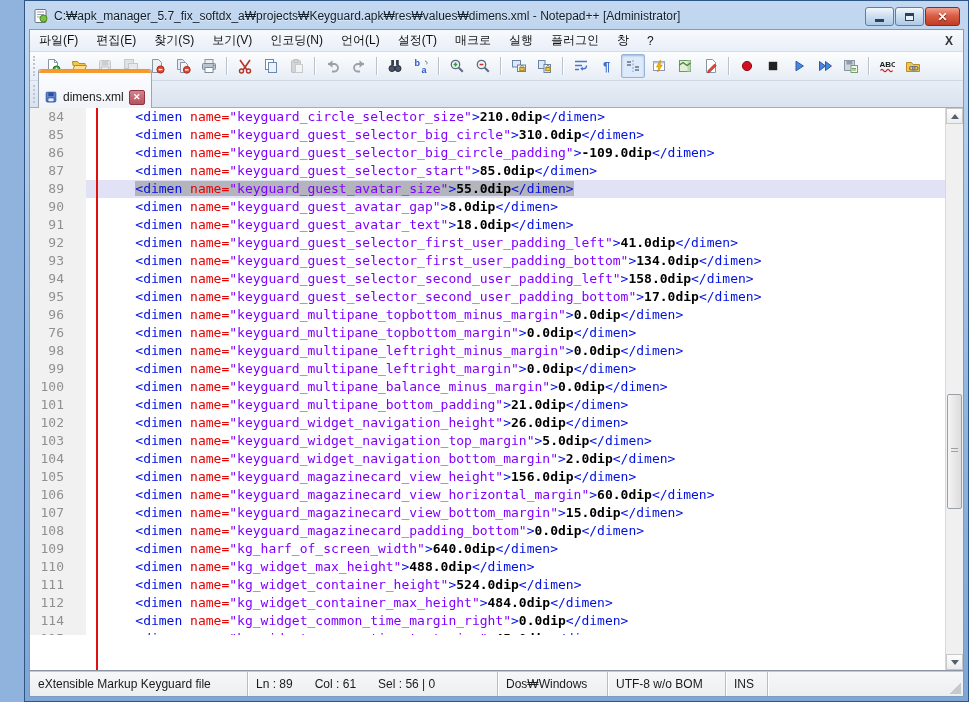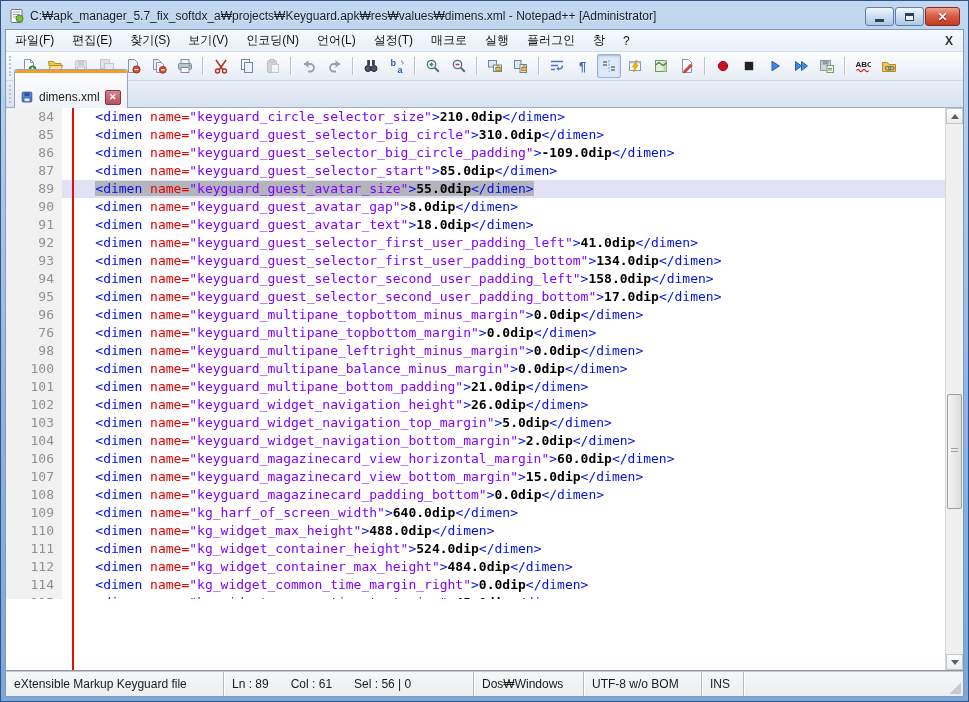--- a/index.html
+++ b/index.html
@@ -1,18 +1,18 @@
 <!DOCTYPE html>
 <html style="--c-tag: #0010e0; --c-attr: #e60000; --c-str: #8000ff; --c-txt: #000000; --sel-bg: #b4b4bc; --cur-line: #e2e2f6; --tab-accent: #f79a2e;"><head>
 <meta charset="utf-8">
 <style>
   html,body{margin:0;padding:0;}
   body{width:969px;height:702px;position:relative;font-family:"Liberation Sans",sans-serif;background:#8fb3dd;overflow:hidden;}
   
-  .frame{position:absolute;inset:0;border:1px solid #2d5687;background:linear-gradient(#c3d8f0,#8fb3dd 60%,#7ea6d6);box-sizing:border-box;}
+  .frame{position:absolute;inset:0;border:1px solid #2d5687;background:linear-gradient(#c3d8f0,#8fb3dd 60%,#7ea6d6);box-sizing:border-box;margin-left:24px;}
   .titlebar{position:absolute;top:1px;left:1px;right:1px;height:27px;display:flex;align-items:center;padding-left:7px;box-sizing:border-box;}
   .title-ic{width:16px;height:16px;margin-right:5px;flex:0 0 auto;}
   .title-txt{font-size:12px;color:#101c28;white-space:nowrap;overflow:hidden;text-shadow:0 1px 0 rgba(255,255,255,.55);}
   .winbtns{position:absolute;top:5px;right:7px;display:flex;gap:1px;}
   .wbtn{width:29px;height:19px;border:1px solid #5f7ea3;border-radius:3px;background:linear-gradient(#f2f7fc,#cfe0f1 45%,#aec9e6);display:flex;align-items:center;justify-content:center;box-sizing:border-box;}
   .wbtn.close{width:35px;border-color:#8c2b1d;background:linear-gradient(#f0a090,#d95f46 45%,#c23b24);}
   .glyph-min{width:9px;height:3px;background:#2f4057;margin-top:7px;}
   .glyph-restore{width:9px;height:8px;border:1px solid #2f4057;border-top-width:3px;box-sizing:border-box;background:#e8f1fa;}
   .glyph-close{color:#fff;font-weight:bold;font-size:12px;text-shadow:0 1px 1px #5a1208;line-height:1;}
   
@@ -33,22 +33,22 @@
   .tabbar{height:26px;background:linear-gradient(#e8eef6,#d9e2ee);display:flex;align-items:flex-end;padding-left:8px;border-bottom:1px solid #9fadbf;position:relative;}
   .tab{height:22px;display:flex;align-items:center;gap:5px;padding:16px 6px 0 5px;background:linear-gradient(#fdfdfe,#f0f3f8);border:1px solid #9aa6b8;border-bottom:none;border-radius:3px 3px 0 0;position:relative;margin-bottom:-1px;font-size:12px;color:#1a1a1a;}
   .tab:after{content:"";position:absolute;top:0;left:0;right:0;height:3px;background:var(--tab-accent);border-radius:3px 3px 0 0;}
   .tab-save{width:14px;height:14px;}
   .tab-close{width:14px;height:13px;background:linear-gradient(#d4838d,#b5525f);border:1px solid #8e3540;border-radius:2px;color:#fff;font-size:9px;font-weight:bold;display:flex;align-items:center;justify-content:center;line-height:1;}
   
   .editor{flex:1;background:#fff;position:relative;overflow:hidden;display:flex;border-bottom:1px solid #8b95a5;}
   .code-col{flex:1;overflow:hidden;position:relative;font-family:"DejaVu Sans Mono","Liberation Mono",monospace;font-size:13px;line-height:18px;}
   .redline{position:absolute;top:0;bottom:0;left:66px;width:2px;background:#e01010;z-index:3;}
   .cl{display:flex;height:18px;white-space:pre;position:relative;}
-  .cl .ln{flex:0 0 56px;text-align:right;padding-right:8px;background:#f1f1f1;color:#909090;box-sizing:border-box;}
-  .cl .body{flex:1;padding-left:2px;}
+  .cl .ln{flex:0 0 56px;text-align:right;padding-right:22px;background:#f1f1f1;color:#909090;box-sizing:border-box;}
+  .cl .body{flex:1;padding-left:18px;}
   .cl.sel .body-bg{position:absolute;left:56px;right:0;top:0;bottom:0;background:var(--cur-line);z-index:0;}
   .cl .body{position:relative;z-index:1;}
   .cl.sel .code-sel{background:var(--sel-bg);}
   .cl.partial{height:5px;overflow:hidden;}
   .tk-t{color:var(--c-tag);} .tk-a{color:var(--c-attr);} .tk-s{color:var(--c-str);} .tk-v{color:var(--c-txt);font-weight:bold;}
   
   .vscroll{flex:0 0 17px;background:#f0f0f0;border-left:1px solid #d8d8d8;position:relative;}
   .sbtn{position:absolute;left:0;right:0;height:16px;display:flex;align-items:center;justify-content:center;background:linear-gradient(#fdfdfd,#ececec);border:1px solid #c7c7c7;box-sizing:border-box;}
   .sbtn.up{top:0;} .sbtn.down{bottom:0;}
   .sbtn span{width:0;height:0;border-left:4px solid transparent;border-right:4px solid transparent;}
@@ -351,25 +351,27 @@
           <div class="cl sel"><div class="body-bg"></div><span class="ln">89</span><span class="body"><span class="tk-i">    </span><span class="code-sel"><span class="tk-t">&lt;dimen </span><span class="tk-a">name=</span><span class="tk-s">"keyguard_guest_avatar_size"</span><span class="tk-t">&gt;</span><span class="tk-v">55.0dip</span><span class="tk-t">&lt;/dimen&gt;</span></span></span></div>
           <div class="cl"><span class="ln">90</span><span class="body"><span class="tk-i">    </span><span class="code-sel"><span class="tk-t">&lt;dimen </span><span class="tk-a">name=</span><span class="tk-s">"keyguard_guest_avatar_gap"</span><span class="tk-t">&gt;</span><span class="tk-v">8.0dip</span><span class="tk-t">&lt;/dimen&gt;</span></span></span></div>
           <div class="cl"><span class="ln">91</span><span class="body"><span class="tk-i">    </span><span class="code-sel"><span class="tk-t">&lt;dimen </span><span class="tk-a">name=</span><span class="tk-s">"keyguard_guest_avatar_text"</span><span class="tk-t">&gt;</span><span class="tk-v">18.0dip</span><span class="tk-t">&lt;/dimen&gt;</span></span></span></div>
           <div class="cl"><span class="ln">92</span><span class="body"><span class="tk-i">    </span><span class="code-sel"><span class="tk-t">&lt;dimen </span><span class="tk-a">name=</span><span class="tk-s">"keyguard_guest_selector_first_user_padding_left"</span><span class="tk-t">&gt;</span><span class="tk-v">41.0dip</span><span class="tk-t">&lt;/dimen&gt;</span></span></span></div>
           <div class="cl"><span class="ln">93</span><span class="body"><span class="tk-i">    </span><span class="code-sel"><span class="tk-t">&lt;dimen </span><span class="tk-a">name=</span><span class="tk-s">"keyguard_guest_selector_first_user_padding_bottom"</span><span class="tk-t">&gt;</span><span class="tk-v">134.0dip</span><span class="tk-t">&lt;/dimen&gt;</span></span></span></div>
           <div class="cl"><span class="ln">94</span><span class="body"><span class="tk-i">    </span><span class="code-sel"><span class="tk-t">&lt;dimen </span><span class="tk-a">name=</span><span class="tk-s">"keyguard_guest_selector_second_user_padding_left"</span><span class="tk-t">&gt;</span><span class="tk-v">158.0dip</span><span class="tk-t">&lt;/dimen&gt;</span></span></span></div>
           <div class="cl"><span class="ln">95</span><span class="body"><span class="tk-i">    </span><span class="code-sel"><span class="tk-t">&lt;dimen </span><span class="tk-a">name=</span><span class="tk-s">"keyguard_guest_selector_second_user_padding_bottom"</span><span class="tk-t">&gt;</span><span class="tk-v">17.0dip</span><span class="tk-t">&lt;/dimen&gt;</span></span></span></div>
           <div class="cl"><span class="ln">96</span><span class="body"><span class="tk-i">    </span><span class="code-sel"><span class="tk-t">&lt;dimen </span><span class="tk-a">name=</span><span class="tk-s">"keyguard_multipane_topbottom_minus_margin"</span><span class="tk-t">&gt;</span><span class="tk-v">0.0dip</span><span class="tk-t">&lt;/dimen&gt;</span></span></span></div>
           <div class="cl"><span class="ln">76</span><span class="body"><span class="tk-i">    </span><span class="code-sel"><span class="tk-t">&lt;dimen </span><span class="tk-a">name=</span><span class="tk-s">"keyguard_multipane_topbottom_margin"</span><span class="tk-t">&gt;</span><span class="tk-v">0.0dip</span><span class="tk-t">&lt;/dimen&gt;</span></span></span></div>
           <div class="cl"><span class="ln">98</span><span class="body"><span class="tk-i">    </span><span class="code-sel"><span class="tk-t">&lt;dimen </span><span class="tk-a">name=</span><span class="tk-s">"keyguard_multipane_leftright_minus_margin"</span><span class="tk-t">&gt;</span><span class="tk-v">0.0dip</span><span class="tk-t">&lt;/dimen&gt;</span></span></span></div>
+          <div class="cl"><span class="ln">99</span><span class="body"><span class="tk-i">    </span><span class="code-sel"><span class="tk-t">&lt;dimen </span><span class="tk-a">name=</span><span class="tk-s">"keyguard_multipane_leftright_margin"</span><span class="tk-t">&gt;</span><span class="tk-v">0.0dip</span><span class="tk-t">&lt;/dimen&gt;</span></span></span></div>
           <div class="cl"><span class="ln">100</span><span class="body"><span class="tk-i">    </span><span class="code-sel"><span class="tk-t">&lt;dimen </span><span class="tk-a">name=</span><span class="tk-s">"keyguard_multipane_balance_minus_margin"</span><span class="tk-t">&gt;</span><span class="tk-v">0.0dip</span><span class="tk-t">&lt;/dimen&gt;</span></span></span></div>
           <div class="cl"><span class="ln">101</span><span class="body"><span class="tk-i">    </span><span class="code-sel"><span class="tk-t">&lt;dimen </span><span class="tk-a">name=</span><span class="tk-s">"keyguard_multipane_bottom_padding"</span><span class="tk-t">&gt;</span><span class="tk-v">21.0dip</span><span class="tk-t">&lt;/dimen&gt;</span></span></span></div>
           <div class="cl"><span class="ln">102</span><span class="body"><span class="tk-i">    </span><span class="code-sel"><span class="tk-t">&lt;dimen </span><span class="tk-a">name=</span><span class="tk-s">"keyguard_widget_navigation_height"</span><span class="tk-t">&gt;</span><span class="tk-v">26.0dip</span><span class="tk-t">&lt;/dimen&gt;</span></span></span></div>
           <div class="cl"><span class="ln">103</span><span class="body"><span class="tk-i">    </span><span class="code-sel"><span class="tk-t">&lt;dimen </span><span class="tk-a">name=</span><span class="tk-s">"keyguard_widget_navigation_top_margin"</span><span class="tk-t">&gt;</span><span class="tk-v">5.0dip</span><span class="tk-t">&lt;/dimen&gt;</span></span></span></div>
           <div class="cl"><span class="ln">104</span><span class="body"><span class="tk-i">    </span><span class="code-sel"><span class="tk-t">&lt;dimen </span><span class="tk-a">name=</span><span class="tk-s">"keyguard_widget_navigation_bottom_margin"</span><span class="tk-t">&gt;</span><span class="tk-v">2.0dip</span><span class="tk-t">&lt;/dimen&gt;</span></span></span></div>
+          <div class="cl"><span class="ln">105</span><span class="body"><span class="tk-i">    </span><span class="code-sel"><span class="tk-t">&lt;dimen </span><span class="tk-a">name=</span><span class="tk-s">"keyguard_magazinecard_view_height"</span><span class="tk-t">&gt;</span><span class="tk-v">156.0dip</span><span class="tk-t">&lt;/dimen&gt;</span></span></span></div>
           <div class="cl"><span class="ln">106</span><span class="body"><span class="tk-i">    </span><span class="code-sel"><span class="tk-t">&lt;dimen </span><span class="tk-a">name=</span><span class="tk-s">"keyguard_magazinecard_view_horizontal_margin"</span><span class="tk-t">&gt;</span><span class="tk-v">60.0dip</span><span class="tk-t">&lt;/dimen&gt;</span></span></span></div>
           <div class="cl"><span class="ln">107</span><span class="body"><span class="tk-i">    </span><span class="code-sel"><span class="tk-t">&lt;dimen </span><span class="tk-a">name=</span><span class="tk-s">"keyguard_magazinecard_view_bottom_margin"</span><span class="tk-t">&gt;</span><span class="tk-v">15.0dip</span><span class="tk-t">&lt;/dimen&gt;</span></span></span></div>
           <div class="cl"><span class="ln">108</span><span class="body"><span class="tk-i">    </span><span class="code-sel"><span class="tk-t">&lt;dimen </span><span class="tk-a">name=</span><span class="tk-s">"keyguard_magazinecard_padding_bottom"</span><span class="tk-t">&gt;</span><span class="tk-v">0.0dip</span><span class="tk-t">&lt;/dimen&gt;</span></span></span></div>
           <div class="cl"><span class="ln">109</span><span class="body"><span class="tk-i">    </span><span class="code-sel"><span class="tk-t">&lt;dimen </span><span class="tk-a">name=</span><span class="tk-s">"kg_harf_of_screen_width"</span><span class="tk-t">&gt;</span><span class="tk-v">640.0dip</span><span class="tk-t">&lt;/dimen&gt;</span></span></span></div>
           <div class="cl"><span class="ln">110</span><span class="body"><span class="tk-i">    </span><span class="code-sel"><span class="tk-t">&lt;dimen </span><span class="tk-a">name=</span><span class="tk-s">"kg_widget_max_height"</span><span class="tk-t">&gt;</span><span class="tk-v">488.0dip</span><span class="tk-t">&lt;/dimen&gt;</span></span></span></div>
           <div class="cl"><span class="ln">111</span><span class="body"><span class="tk-i">    </span><span class="code-sel"><span class="tk-t">&lt;dimen </span><span class="tk-a">name=</span><span class="tk-s">"kg_widget_container_height"</span><span class="tk-t">&gt;</span><span class="tk-v">524.0dip</span><span class="tk-t">&lt;/dimen&gt;</span></span></span></div>
           <div class="cl"><span class="ln">112</span><span class="body"><span class="tk-i">    </span><span class="code-sel"><span class="tk-t">&lt;dimen </span><span class="tk-a">name=</span><span class="tk-s">"kg_widget_container_max_height"</span><span class="tk-t">&gt;</span><span class="tk-v">484.0dip</span><span class="tk-t">&lt;/dimen&gt;</span></span></span></div>
           <div class="cl"><span class="ln">114</span><span class="body"><span class="tk-i">    </span><span class="code-sel"><span class="tk-t">&lt;dimen </span><span class="tk-a">name=</span><span class="tk-s">"kg_widget_common_time_margin_right"</span><span class="tk-t">&gt;</span><span class="tk-v">0.0dip</span><span class="tk-t">&lt;/dimen&gt;</span></span></span></div>
           <div class="cl partial"><span class="ln">115</span><span class="body"><span class="tk-i">    </span><span class="code-sel"><span class="tk-t">&lt;dimen </span><span class="tk-a">name=</span><span class="tk-s">"kg_widget_common_time_text_size"</span><span class="tk-t">&gt;</span><span class="tk-v">45.0dip</span><span class="tk-t">&lt;/dimen&gt;</span></span></span></div>
         </div>

